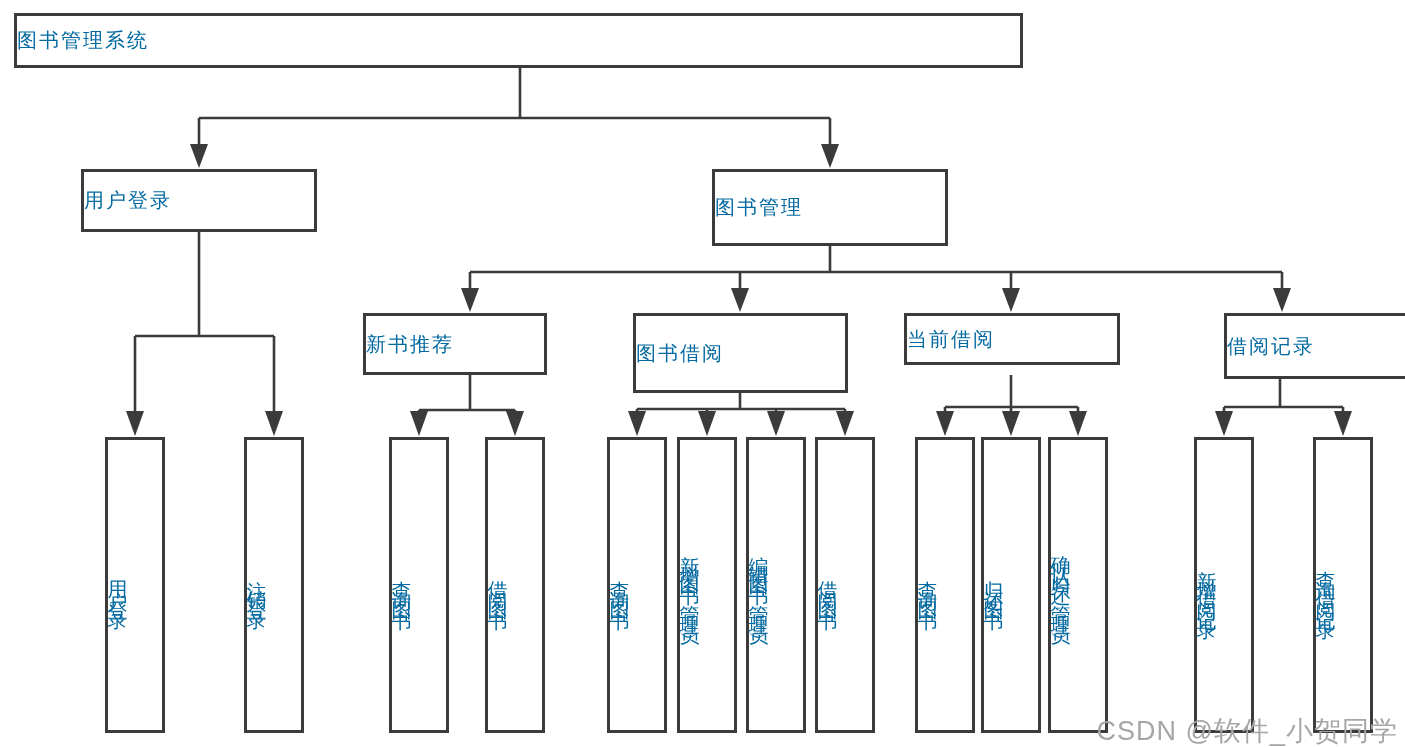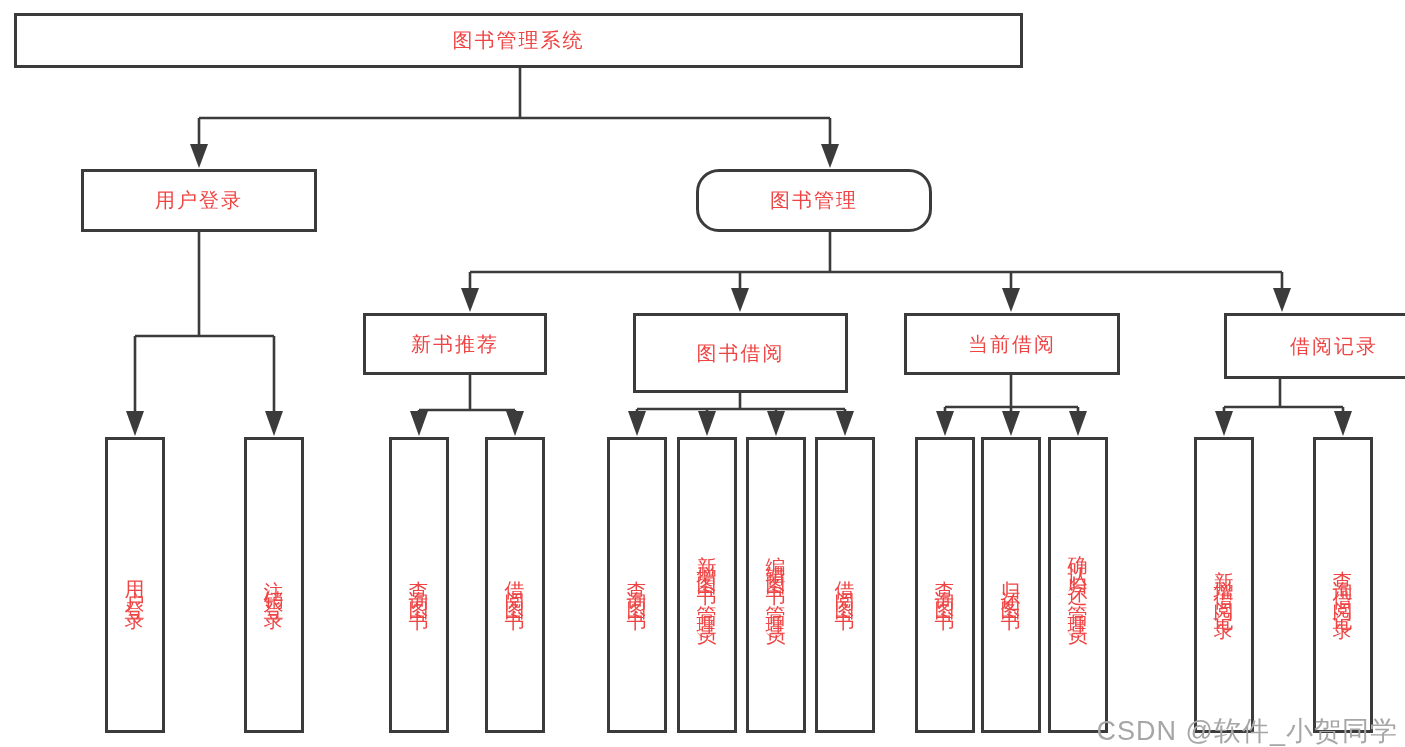--- a/index.html
+++ b/index.html
@@ -22,22 +22,21 @@
     width: 1405px;
     height: 747px;
   }
   .box {
     position: absolute;
     box-sizing: border-box;
     border: 3px solid #3b3b3b;
     background: #ffffff;
     display: flex;
     align-items: center;
-    justify-content: center;
-    color: #ef4444;
+    color: #0369a1;
   }
   .hlabel {
     font-size: 20px;
     letter-spacing: 2px;
     white-space: nowrap;
   }
   .leaf .vlabel {
     writing-mode: vertical-rl;
     text-orientation: mixed;
     font-size: 20px;
@@ -103,31 +102,31 @@
     </g>
   </svg>
 
   <div class="box" style="left:14px; top:13px; width:1009px; height:55px;">
     <span class="hlabel">图书管理系统</span>
   </div>
 
   <div class="box" style="left:81px; top:169px; width:236px; height:63px;">
     <span class="hlabel">用户登录</span>
   </div>
-  <div class="box" style="left:696px; top:169px; width:236px; height:63px;border-radius:23px;">
+  <div class="box" style="left:712px; top:169px; width:236px; height:77px;">
     <span class="hlabel">图书管理</span>
   </div>
 
   <div class="box" style="left:363px; top:313px; width:184px; height:62px;">
     <span class="hlabel">新书推荐</span>
   </div>
   <div class="box" style="left:633px; top:313px; width:215px; height:80px;">
     <span class="hlabel">图书借阅</span>
   </div>
-  <div class="box" style="left:904px; top:313px; width:216px; height:62px;">
+  <div class="box" style="left:904px; top:313px; width:216px; height:52px;">
     <span class="hlabel">当前借阅</span>
   </div>
   <div class="box" style="left:1224px; top:313px; width:220px; height:66px;">
     <span class="hlabel">借阅记录</span>
   </div>
 
   <div class="box leaf" style="left:105px; top:437px; width:60px; height:296px;">
     <span class="vlabel">用户登录</span>
   </div>
   <div class="box leaf" style="left:244px; top:437px; width:60px; height:296px;">

